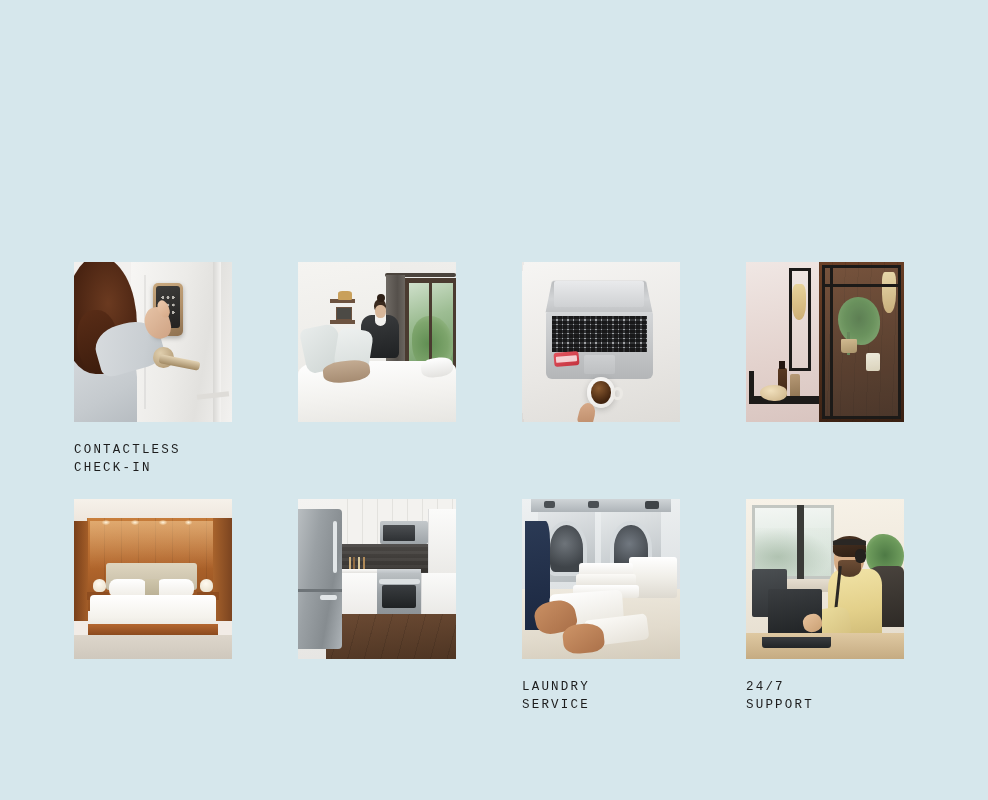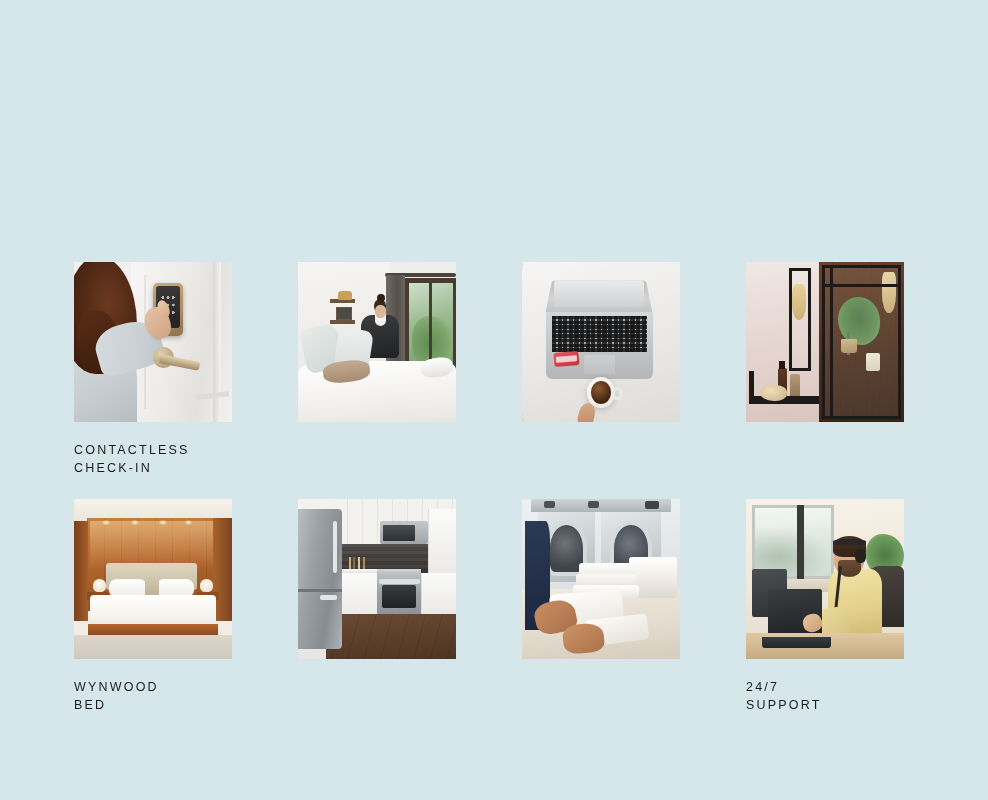--- a/index.html
+++ b/index.html
@@ -74,21 +74,21 @@
   .caption {
     margin-top: 19px;
     font-family: "Liberation Sans", sans-serif;
     font-size: 12.5px;
     line-height: 18px;
     letter-spacing: 2.2px;
     color: #1c1c1c;
     text-transform: uppercase;
     font-weight: 400;
   }
-  .caption .ln { display: block; white-space: nowrap; }
+  .caption .ln { display: block; white-space: nowrap; font-family: Liberation Mono, monospace; }
 
   
   .t1 { background: #f2f0ee; }
   .t1 .door {
     left: 36%; top: 0; width: 64%; height: 100%;
     background: linear-gradient(100deg,#f7f6f4 0%,#ecebe8 45%,#e2e1de 70%,#f3f2f0 100%);
   }
   .t1 .door-edge {
     left: 88%; top: 0; width: 5%; height: 100%;
     background: linear-gradient(90deg,#d8d7d4,#f4f3f1);
@@ -930,24 +930,20 @@
             <div class="lyr lampR"></div>
             <div class="lyr headboard"></div>
             <div class="lyr pillowL"></div>
             <div class="lyr pillowR"></div>
             <div class="lyr runner"></div>
             <div class="lyr mattress"></div>
             <div class="lyr baseframe"></div>
             <div class="lyr floor"></div>
           </div>
         </div>
-        <div class="caption">
-          <span class="ln">WYNWOOD</span>
-          <span class="ln">BED</span>
-        </div>
       </div>
 
       <div class="cell">
         <div class="tile t6">
           <div class="scene">
             <div class="lyr backwall"></div>
             <div class="lyr shiplap"></div>
             <div class="lyr backsplash"></div>
             <div class="lyr cab-upper-r"></div>
             <div class="lyr micro"></div>
@@ -985,20 +981,24 @@
             <div class="lyr sidestack"></div>
             <div class="lyr stack1"></div>
             <div class="lyr stack2"></div>
             <div class="lyr stack3"></div>
             <div class="lyr apron"></div>
             <div class="lyr cloth"></div>
             <div class="lyr cloth2"></div>
             <div class="lyr hand1"></div>
             <div class="lyr hand2"></div>
           </div>
+        </div>
+        <div class="caption">
+          <span class="ln">LAUNDRY</span>
+          <span class="ln">SERVICE</span>
         </div>
       </div>
 
       <div class="cell">
         <div class="tile t8">
           <div class="scene">
             <div class="lyr room"></div>
             <div class="lyr window"></div>
             <div class="lyr trees"></div>
             <div class="lyr mullion"></div>

